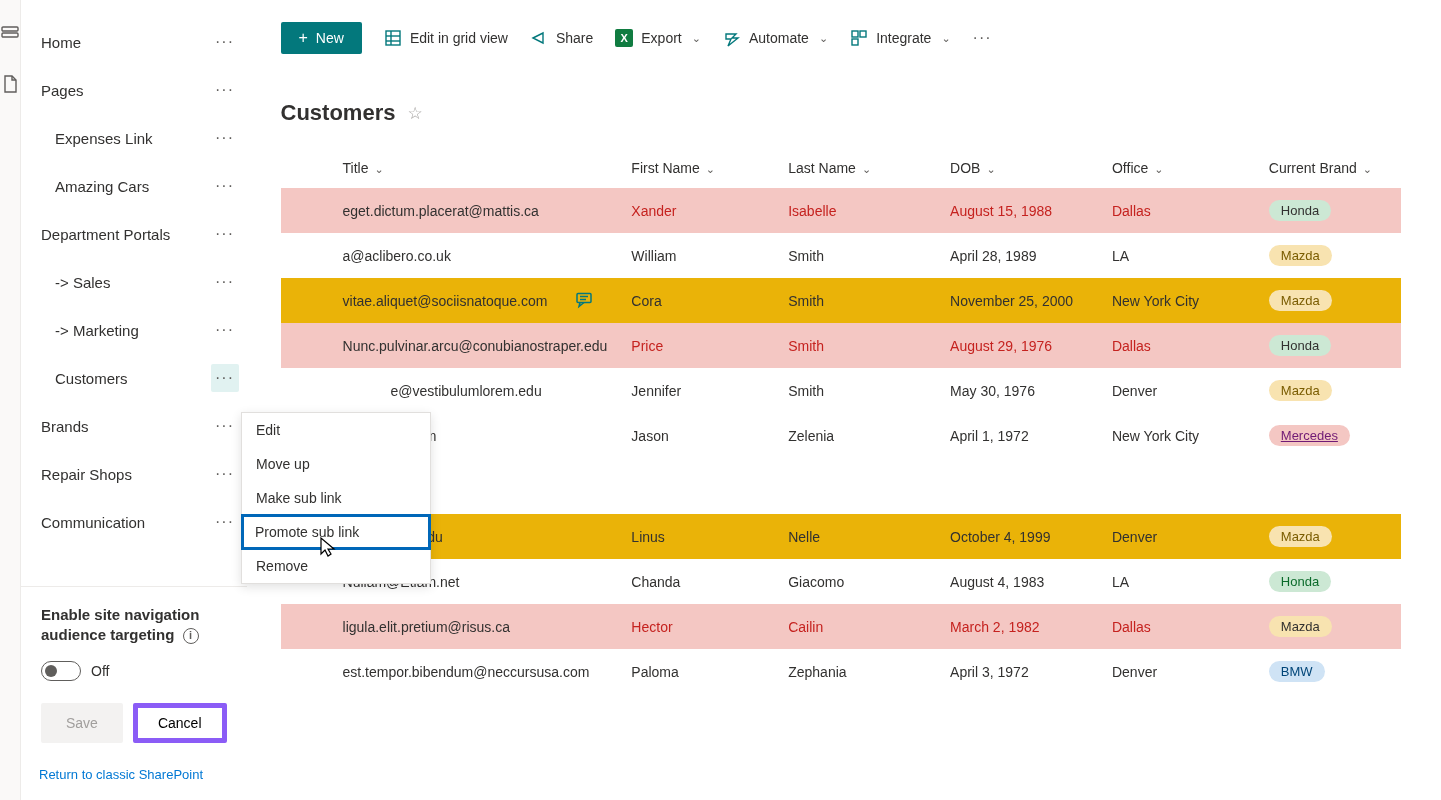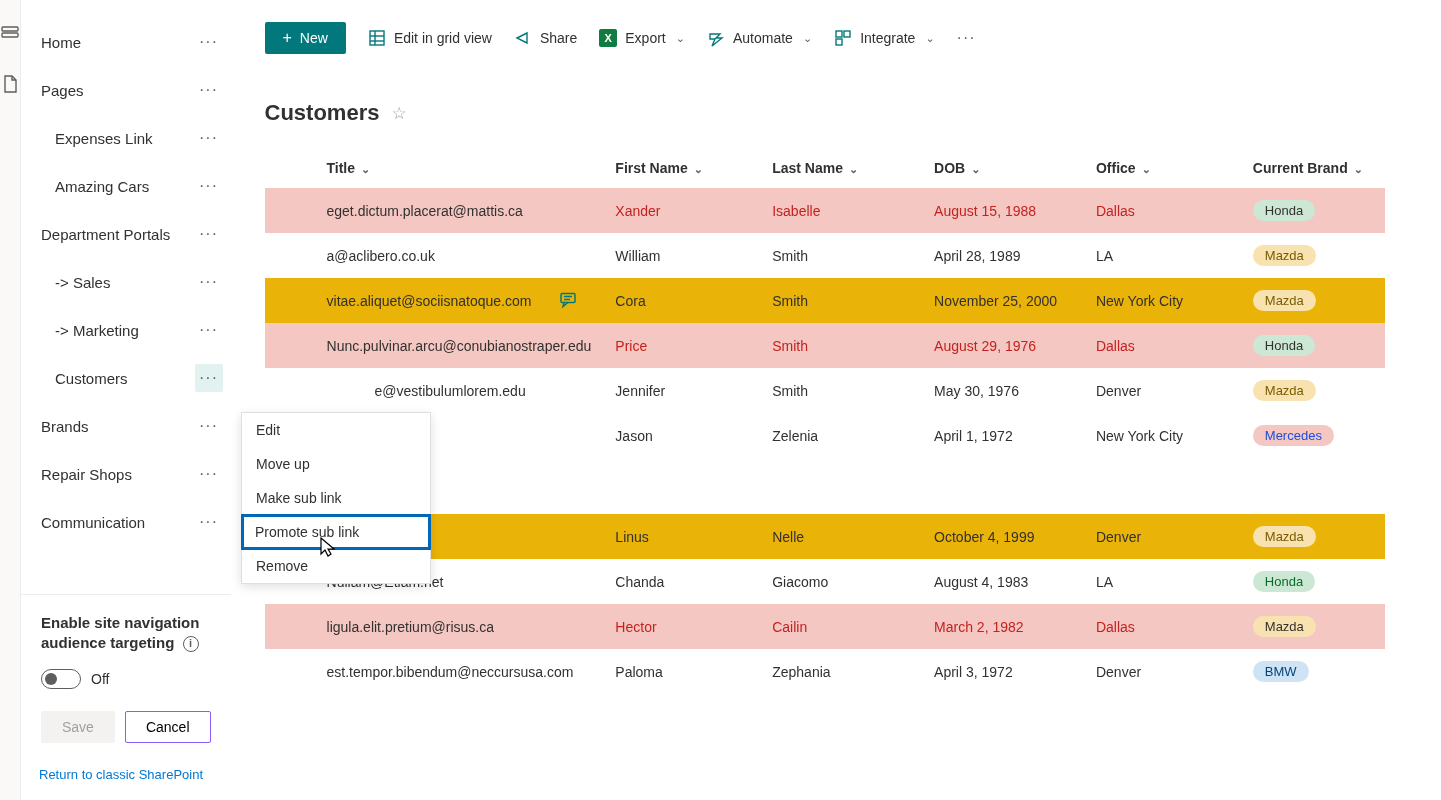--- a/index.html
+++ b/index.html
@@ -21,21 +21,21 @@
 .nav-item .more.active { background: #e1f2f1; }
 .more-dots { letter-spacing: 1px; font-size: 16px; line-height: 1; }
 
 .audience-block { padding: 18px 20px 10px 20px; border-top: 1px solid #edebe9; margin-top: 20px; }
 .audience-block .heading { font-size: 15px; font-weight: 600; color: #323130; line-height: 1.35; }
 .audience-block .info-icon { display: inline-flex; width: 16px; height: 16px; border: 1px solid #605e5c; border-radius: 50%; align-items: center; justify-content: center; font-size: 11px; color: #605e5c; margin-left: 4px; vertical-align: middle; }
 .toggle-row { display: flex; align-items: center; gap: 10px; margin-top: 16px; }
 .toggle { width: 40px; height: 20px; border-radius: 10px; background: #fff; border: 1px solid #605e5c; position: relative; }
 .toggle::after { content: ""; position: absolute; left: 3px; top: 3px; width: 12px; height: 12px; background: #605e5c; border-radius: 50%; }
 .btn-row { display: flex; gap: 10px; margin-top: 22px; }
-.btn { padding: 7px 20px; font-size: 14px; border-radius: 2px; cursor: pointer; border: 1px solid #8b5cf6; background: #fff; }
+.btn { padding: 7px 20px; font-size: 14px; border-radius: 2px; cursor: pointer; border: 5px solid #8b5cf6; background: #fff; }
 .btn.primary-disabled { background: #f3f2f1; border-color: #f3f2f1; color: #a19f9d; cursor: default; }
 .return-link { color: #0078d4; font-size: 13px; padding: 14px 20px 8px 18px; cursor: pointer; }
 
 
 .context-menu { position: absolute; left: 241px; top: 412px; width: 190px; background: #fff; border: 1px solid #e1dfdd; box-shadow: 0 3px 10px rgba(0,0,0,0.12); z-index: 50; }
 .context-menu .mi { padding: 9px 14px; font-size: 14px; cursor: pointer; color: #323130; }
 .context-menu .mi.hl { border: 3px solid #0067b8; padding: 7px 11px; position: relative; margin: -1px; }
 .cursor-icon { position: absolute; left: 319px; top: 536px; z-index: 60; pointer-events: none; }
 
 
@@ -47,36 +47,36 @@
 .cmd-item svg, .cmd-item .ico { color: #03787c; }
 .cmd-chevron { color: #605e5c; font-size: 11px; margin-left: 2px; }
 .cmd-more { color: #605e5c; font-size: 16px; letter-spacing: 1px; }
 
 .list-title-row { display: flex; align-items: center; gap: 12px; margin-top: 32px; margin-bottom: 22px; }
 .list-title { font-size: 22px; font-weight: 600; }
 .star { color: #a19f9d; font-size: 17px; cursor: pointer; }
 
 .table-wrap { overflow-x: auto; }
 table { border-collapse: collapse; width: 1120px; }
-thead th { text-align: left; font-weight: 700; font-size: 14px; color: #323130; padding: 12px 10px; white-space: nowrap; }
+thead th { text-align: left; font-weight: 400; font-size: 14px; color: #323130; padding: 12px 10px; white-space: nowrap; }
 thead th .chev { color: #605e5c; font-size: 11px; margin-left: 6px; }
 thead th.title-col { padding-left: 62px; }
 tbody td { padding: 12px 10px; font-size: 14px; vertical-align: middle; }
 tbody td.title-cell { padding-left: 62px; position: relative; }
 tbody tr { border-bottom: 0; }
 .row-green td { background: #eab308; }
 .row-pink td { background: #f4c7c3; color: #c5221f; }
 .row-pink td.title-cell, .row-pink td .pill { color: #323130; }
 .row-plain td { background: #fff; }
 .gap-row td { height: 56px; background: #fff; }
 .comment-ico { position: absolute; right: 28px; top: 50%; transform: translateY(-50%); color: #03787c; }
 .pill { display: inline-block; padding: 3px 12px; border-radius: 12px; font-size: 13px; font-weight: 400; }
 .pill-honda { background: #cce8d4; color: #0b6b2b; }
 .pill-mazda { background: #f8e3b0; color: #7a5c00; }
-.pill-mercedes { background: #f4c7c3; color: #1d4ed8; }
+.pill-mercedes { background: #f4c7c3; color: #701a75; text-decoration: underline; }
 .pill-bmw { background: #cfe3f5; color: #004578; }
 
 
 col.c-title { width: 315px; }
 col.c-fn { width: 155px; }
 col.c-ln { width: 160px; }
 col.c-dob { width: 160px; }
 col.c-office { width: 155px; }
 col.c-brand { width: 140px; }
 </style>

